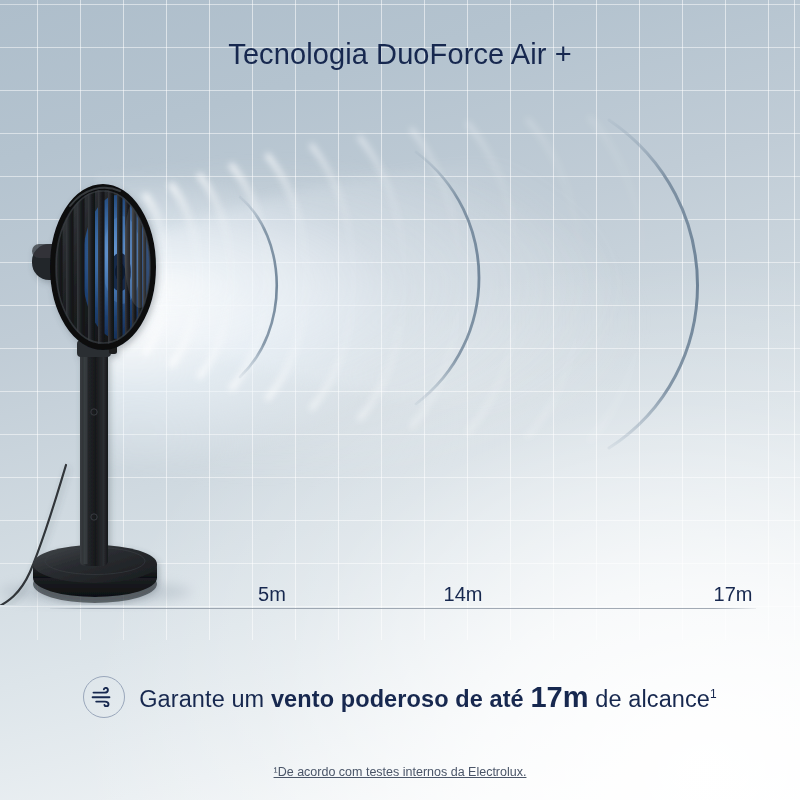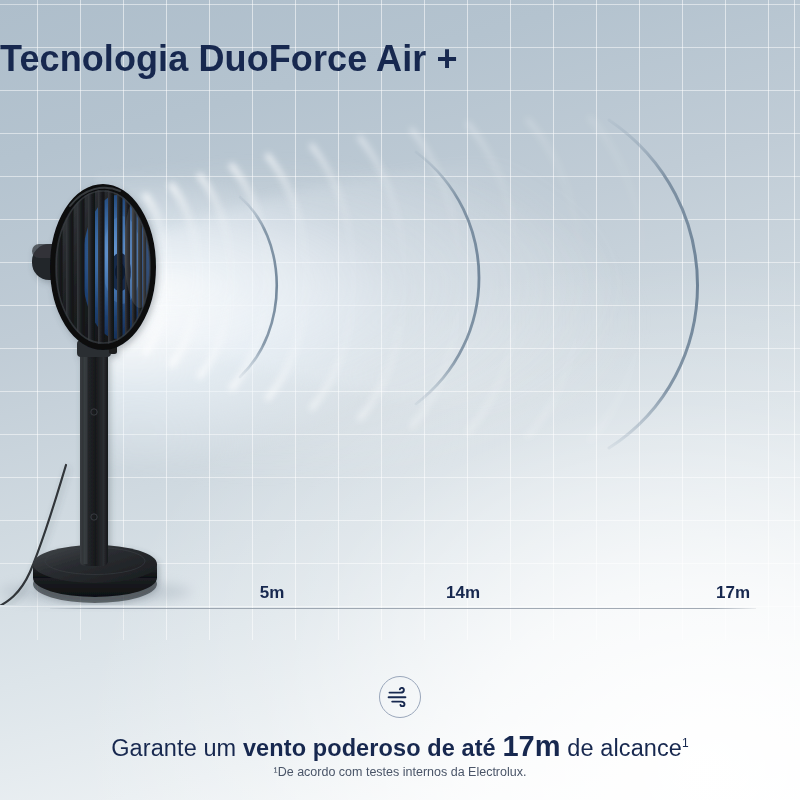--- a/index.html
+++ b/index.html
@@ -45,54 +45,54 @@
     filter:blur(2px);
     pointer-events:none;
   }
 
   #waves { position:absolute; left:0; top:0; width:800px; height:800px; pointer-events:none; }
 
   
   #title {
     position:absolute;
     left:0; right:0; top:38px;
+    text-align:center;
     color:#17284f;
-    font-size:36px;
-    font-weight:bold;
+    font-size:29px;
+    font-weight:normal;
     letter-spacing:0.1px;
   }
 
   
   #ruler { position:absolute; left:0; top:583px; width:800px; height:40px; }
   .tick {
     position:absolute;
     top:0;
     color:#17284f;
-    font-size:17px;
-    font-weight:bold;
+    font-size:20px;
+    font-weight:normal;
     transform:translateX(-50%);
     white-space:nowrap;
   }
   #ruler-line {
     position:absolute;
     left:50px; top:25px;
     width:706px; height:1px;
     background:linear-gradient(to right, rgba(150,160,172,0.15) 0%, rgba(140,150,163,0.80) 6%, rgba(140,150,163,0.80) 94%, rgba(150,160,172,0.15) 100%);
   }
 
   
   #tagline {
     position:absolute;
     left:0; right:0; top:676px;
     display:flex;
     align-items:center;
     justify-content:center;
     gap:14px;
     color:#17284f;
-    flex-direction:column;
   }
   #wind-badge {
     width:42px; height:42px;
     border:1.4px solid #9aa7bb;
     border-radius:50%;
     display:flex; align-items:center; justify-content:center;
     flex:0 0 auto;
   }
   #tagline-text {
     font-size:23.5px;
@@ -104,20 +104,21 @@
   #tagline-text .big { font-weight:bold; font-size:29px; }
   #tagline-text .sup { font-size:12px; vertical-align:super; }
 
   
   #footnote {
     position:absolute;
     left:0; right:0; top:765px;
     text-align:center;
     color:#4a5568;
     font-size:12.5px;
+    text-decoration:underline;
   }
 
   
   #fan { position:absolute; left:0px; top:140px; width:190px; height:465px; }
 </style>
 </head>
 <body>
 
 <div id="stage">
 

